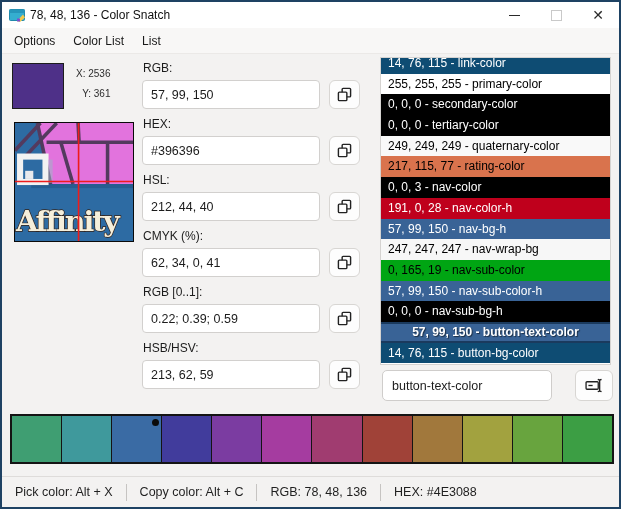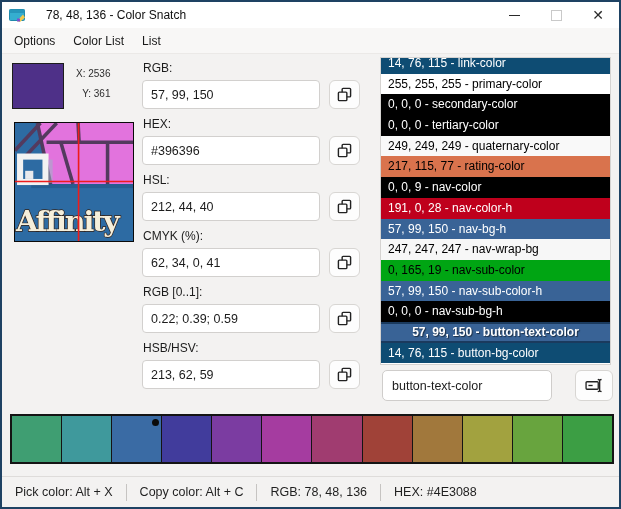--- a/index.html
+++ b/index.html
@@ -2,21 +2,21 @@
 <html><head>
 <meta charset="utf-8">
 <style>
   html,body{margin:0;padding:0;background:#dcdcdc;}
   body{width:621px;height:509px;font-family:"Liberation Sans",sans-serif;-webkit-font-smoothing:antialiased;}
   .window{position:relative;width:621px;height:509px;box-sizing:border-box;border:2px solid #1e4263;background:#f3f2f1;overflow:hidden;}
 
   
   .titlebar{position:absolute;top:0;left:0;right:0;height:26px;background:#ffffff;display:flex;align-items:center;}
   .app-icon{margin-left:7px;width:17px;height:15px;flex:0 0 auto;}
-  .title-text{margin-left:20px;font-size:12px;color:#101010;white-space:nowrap;}
+  .title-text{margin-left:4px;font-size:12px;color:#101010;white-space:nowrap;}
   .controls{margin-left:auto;display:flex;height:100%;}
   .ctrl{width:42px;height:100%;display:flex;align-items:center;justify-content:center;}
   .min-glyph{width:11px;height:0;border-top:1.6px solid #2a2a2a;}
   .max-glyph{width:9px;height:9px;border:1.4px solid #c9c9c9;}
   .close-glyph{font-size:14px;color:#2a2a2a;line-height:1;}
 
   
   .menubar{position:absolute;top:26px;left:0;right:0;height:25px;background:#f8f7f6;border-bottom:1px solid #ebe9e7;display:flex;align-items:center;padding-left:3px;}
   .menu-item{padding:0 9px;font-size:12px;color:#191919;}
 
@@ -193,21 +193,21 @@
     </div>
 
   <div class="color-list">
     <div class="color-list-inner">
         <div class="color-row" style="background: rgb(14, 76, 115); color: rgb(255, 255, 255);">14, 76, 115 - link-color</div>
         <div class="color-row" style="background: rgb(255, 255, 255); color: rgb(0, 0, 0);">255, 255, 255 - primary-color</div>
         <div class="color-row" style="background: rgb(0, 0, 0); color: rgb(255, 255, 255);">0, 0, 0 - secondary-color</div>
         <div class="color-row" style="background: rgb(0, 0, 0); color: rgb(255, 255, 255);">0, 0, 0 - tertiary-color</div>
         <div class="color-row" style="background: rgb(249, 249, 249); color: rgb(0, 0, 0);">249, 249, 249 - quaternary-color</div>
         <div class="color-row" style="background: rgb(217, 115, 77); color: rgb(0, 0, 0);">217, 115, 77 - rating-color</div>
-        <div class="color-row" style="background: rgb(0, 0, 0); color: rgb(255, 255, 255);">0, 0, 9 - nav-color</div>
+        <div class="color-row" style="background: rgb(0, 0, 0); color: rgb(255, 255, 255);">0, 0, 3 - nav-color</div>
         <div class="color-row" style="background: rgb(191, 0, 28); color: rgb(255, 255, 255);">191, 0, 28 - nav-color-h</div>
         <div class="color-row" style="background: rgb(57, 99, 150); color: rgb(255, 255, 255);">57, 99, 150 - nav-bg-h</div>
         <div class="color-row" style="background: rgb(247, 247, 247); color: rgb(0, 0, 0);">247, 247, 247 - nav-wrap-bg</div>
         <div class="color-row" style="background: rgb(0, 165, 19); color: rgb(0, 0, 0);">0, 165, 19 - nav-sub-color</div>
         <div class="color-row" style="background: rgb(57, 99, 150); color: rgb(255, 255, 255);">57, 99, 150 - nav-sub-color-h</div>
         <div class="color-row" style="background: rgb(0, 0, 0); color: rgb(255, 255, 255);">0, 0, 0 - nav-sub-bg-h</div>
         <div class="color-row selected" style="background: rgb(57, 99, 150); color: rgb(255, 255, 255);">57, 99, 150 - button-text-color</div>
         <div class="color-row" style="background: rgb(14, 76, 115); color: rgb(255, 255, 255);">14, 76, 115 - button-bg-color</div>
       </div>
   </div>

